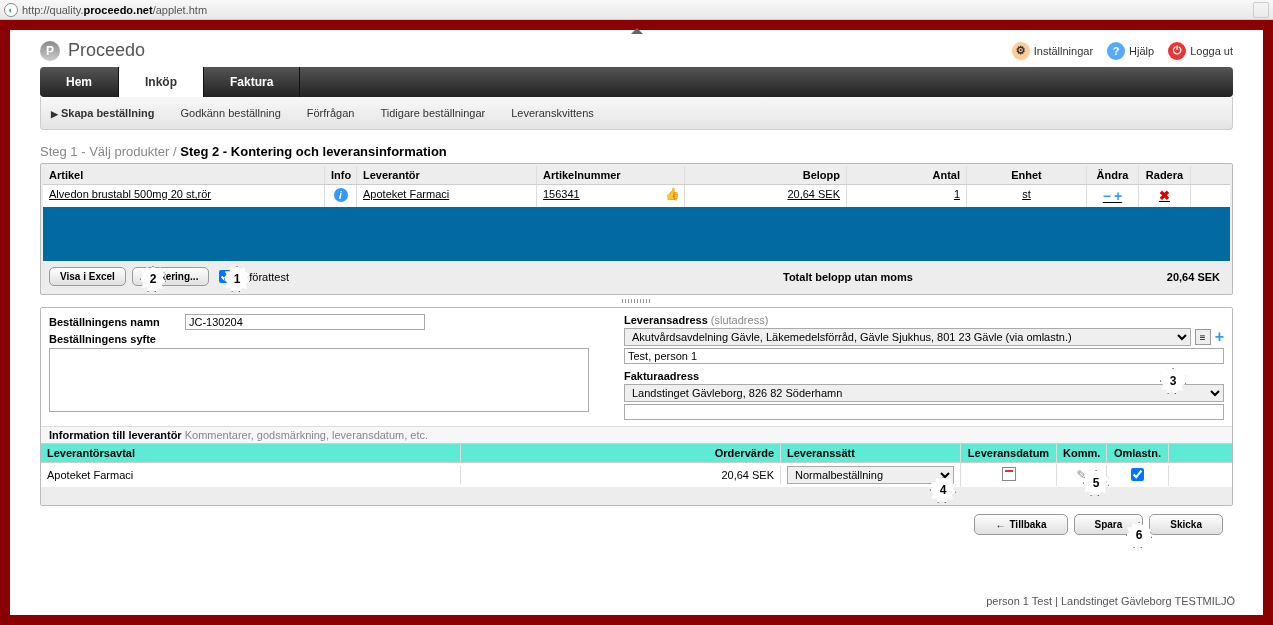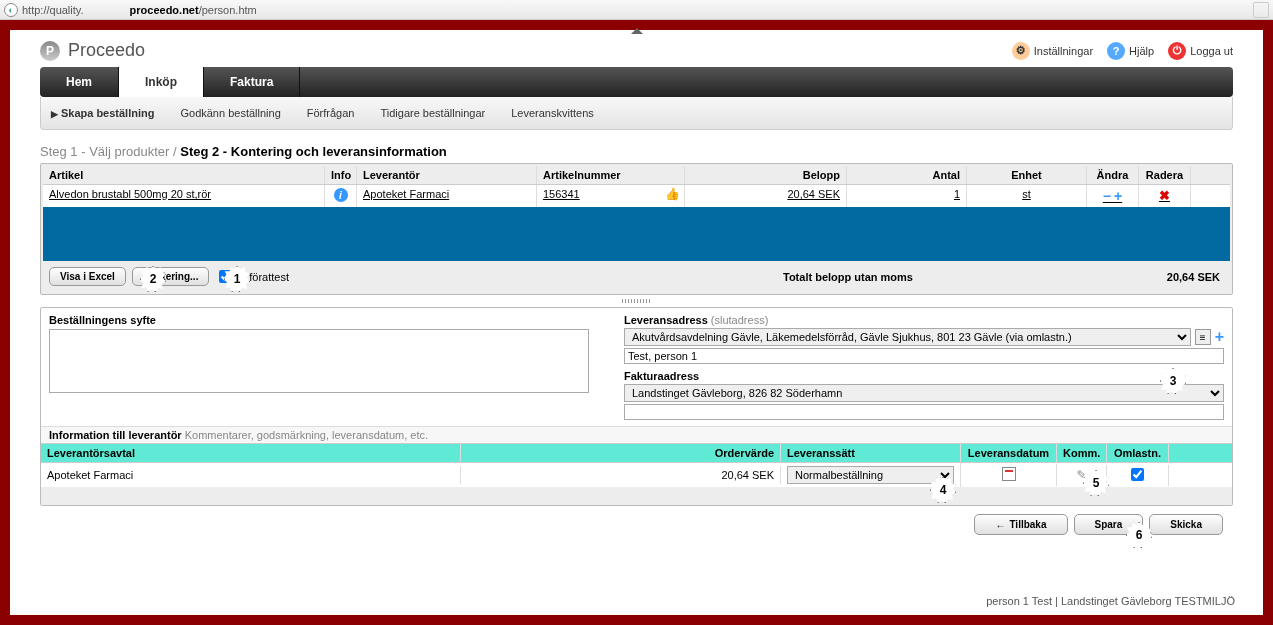--- a/index.html
+++ b/index.html
@@ -1,21 +1,21 @@
 <!DOCTYPE html>
 <html><head>
 <meta charset="utf-8">
 <style>
   * { box-sizing: border-box; margin: 0; padding: 0; }
   body { font-family: Arial, sans-serif; font-size: 11px; background: #fff; width: 1273px; height: 625px; overflow: hidden; }
   
   .browser-bar { height: 20px; background: linear-gradient(#f8f8f8,#e8e8e8); border-bottom: 1px solid #ccc; display: flex; align-items: center; padding: 0 4px; position: relative; }
   .browser-icon { width: 14px; height: 14px; background: #fff; border: 1px solid #888; border-radius: 50%; margin-right: 4px; display:flex;align-items:center;justify-content:center;font-size:9px;color:#4a7;}
   .browser-url { font-size: 11px; color: #555; }
-  .browser-url .bold { font-weight: bold; color: #000; margin-left: 46px; }
+  .browser-url .bold { font-weight: bold; color: #000; }
   .browser-right-icon { position:absolute; right:4px; top:2px; width:16px; height:16px; border:1px solid #ccc; border-radius:2px; }
 
   .outer-frame { border: 10px solid #8b0000; width: 1273px; height: 605px; background: #fff; position: relative; }
   .inner-white { background: #fff; height: 100%; position: relative; }
   
   .drag-handle-top { position:absolute; top:-2px; left:50%; transform:translateX(-50%); width:0;height:0;border-left:6px solid transparent;border-right:6px solid transparent;border-bottom:6px solid #666; }
 
   .header { padding: 10px 30px 6px; display:flex; align-items:center; justify-content:space-between; }
   .logo-wrap { display:flex; align-items:center; gap:8px; }
   .logo-circle { width:20px; height:20px; border-radius:50%; background:linear-gradient(#888,#ccc); display:flex;align-items:center;justify-content:center;color:#fff;font-weight:bold;font-size:12px;}
@@ -95,21 +95,21 @@
 
   .callout{position:absolute;width:26px;height:26px;background:#fff;border:1px solid #333;display:flex;align-items:center;justify-content:center;font-weight:bold;font-size:12px;z-index:10;
     clip-path: polygon(50% 0,62% 12%,80% 5%,82% 22%,98% 30%,88% 45%,100% 60%,84% 68%,88% 88%,70% 85%,60% 100%,45% 90%,30% 100%,25% 82%,5% 85%,12% 65%,0 50%,12% 38%,3% 20%,22% 20%,25% 3%,40% 12%);}
 </style>
 </head>
 <body>
 
 <div class="browser-bar">
   <span class="browser-icon">◐</span>
   <span class="browser-url">
-    <span>http://quality.</span><span class="bold">proceedo.net</span><span>/person.htm</span>
+    <span>http://quality.</span><span class="bold">proceedo.net</span><span>/applet.htm</span>
   </span>
   <span class="browser-right-icon"></span>
 </div>
 
 <div class="outer-frame">
   <div class="inner-white">
     <div class="drag-handle-top"></div>
 
     <div class="header">
       <div class="logo-wrap">
@@ -188,20 +188,24 @@
           <span class="total-label">Totalt belopp utan moms</span>
           <span class="total-value">20,64 SEK</span>
         </div>
       </div>
 
       <div class="grip-handle"></div>
 
       <div class="section">
         <div class="section-body">
           <div class="sb-left">
+            <div class="form-row">
+              <label>Beställningens namn</label>
+              <input type="text" style="width: 240px;" value="JC-130204">
+            </div>
             <div class="form-row">
                 <label>Beställningens syfte</label>
               </div>
             <textarea style=""></textarea>
           </div>
           <div class="sb-right">
             <div style="font-weight:bold;margin-bottom:2px;"><span>Leveransadress</span> <span class="subtle">(slutadress)</span></div>
             <div class="lev-row">
               <select style="flex:1"><option>Akutvårdsavdelning Gävle, Läkemedelsförråd, Gävle Sjukhus, 801 23 Gävle (via omlastn.)</option></select>
               <span class="icon-btn">≡</span>

